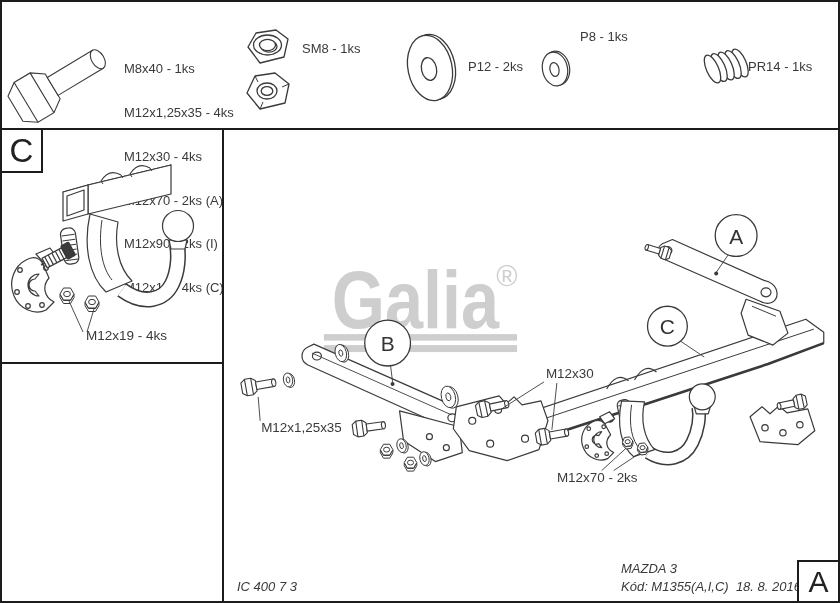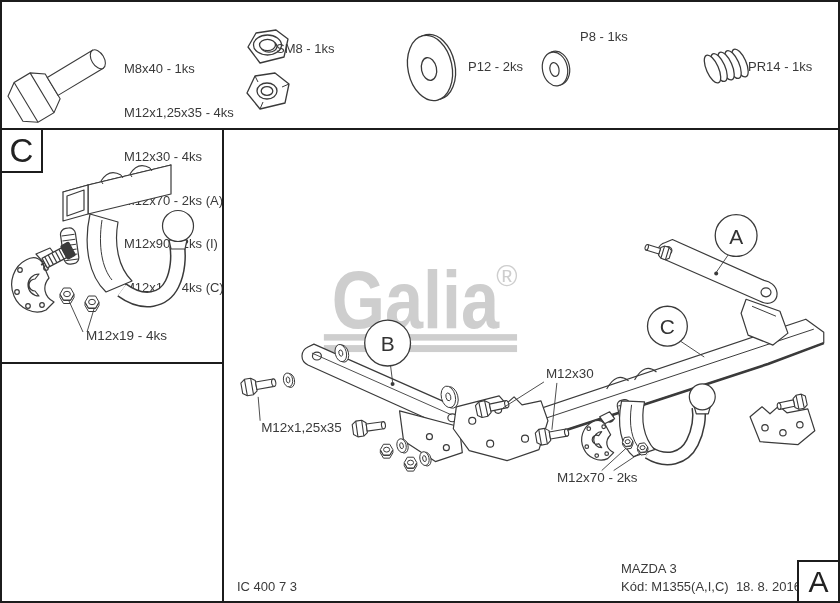--- a/index.html
+++ b/index.html
@@ -22,21 +22,21 @@
   .corner-box{
     position:absolute;width:41px;height:43px;box-sizing:border-box;background:#fff;
     display:flex;align-items:center;justify-content:center;
     font-size:33px;color:#222;z-index:3;
   }
   .corner-box.tl{left:0;top:0;border-right:2px solid #1c1c1c;border-bottom:2px solid #1c1c1c;}
   .corner-box.bl{left:0;bottom:0;border-right:2px solid #1c1c1c;border-top:2px solid #1c1c1c;}
   
   .main-area{position:absolute;left:222px;top:128px;right:0;bottom:0;}
   .main-svg{position:absolute;left:0;top:0;width:100%;height:100%;}
-  .footer-text{position:absolute;font-size:13px;color:#3a3a3a;white-space:pre;}
+  .footer-text{position:absolute;font-size:13px;color:#3a3a3a;white-space:pre;font-style:italic;}
   .rev-box{
     position:absolute;right:0;bottom:0;width:41px;height:41px;box-sizing:border-box;
     border-left:2px solid #1c1c1c;border-top:2px solid #1c1c1c;background:#fff;
     display:flex;align-items:center;justify-content:center;font-size:30px;color:#222;
   }
 </style>
 </head>
 <body>
 
 <svg width="0" height="0" style="position:absolute" aria-hidden="true">
@@ -125,21 +125,21 @@
     </div>
 
     <svg class="abs" style="left:241px;top:24px" width="50" height="40">
       <g stroke="#3a3a3a" fill="#fff" stroke-width="1.3" stroke-linejoin="round">
         <path d="M5,21 L13,7 L33,4 L45,13 L41,31 L17,37 Z"></path>
         <ellipse cx="24.5" cy="19" rx="14" ry="10"></ellipse>
         <ellipse cx="26" cy="20.5" rx="8" ry="5.6"></ellipse>
         <ellipse cx="24.5" cy="19" rx="8" ry="5.6"></ellipse>
       </g>
     </svg>
-    <div class="parts-text" style="left:274px;top:40px">SM8 - 1ks</div>
+    <div class="parts-text" style="left:300px;top:40px">SM8 - 1ks</div>
 
     <svg class="abs" style="left:241px;top:66px" width="50" height="44">
       <g stroke="#3a3a3a" fill="#fff" stroke-width="1.3" stroke-linejoin="round">
         <path d="M4,25 L12,8 L32,5 L46,16 L42,35 L17,41 Z"></path>
         <path d="M12,8 L15,14 M46,16 L39,19 M17,41 L20,34" stroke-width="1"></path>
         <ellipse cx="24" cy="23" rx="10" ry="8"></ellipse>
         <ellipse cx="24" cy="23" rx="5.8" ry="4.4"></ellipse>
       </g>
     </svg>
 

